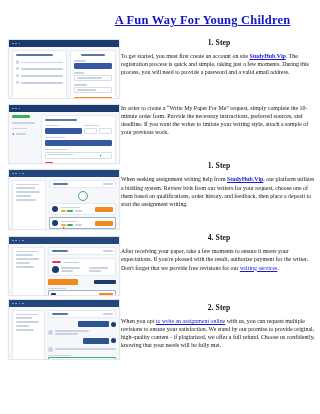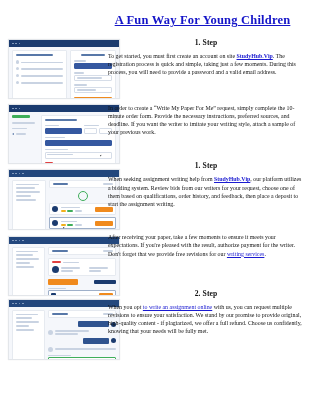--- a/index.html
+++ b/index.html
@@ -19,21 +19,21 @@
     font-family:"Liberation Serif", serif;
     font-weight:bold;
     font-size:12.5px;
     color:#1414c8;
     text-decoration:underline;
     letter-spacing:.2px;
     white-space:nowrap;
   }
 
   
-  .steps{position:absolute;left:108px;top:38px;width:196px;}
+  .steps{position:absolute;left:121px;top:38px;width:196px;}
   .step-block{margin-bottom:1px;}
   .step-head{
     text-align:center;
     font-weight:bold;
     font-size:7.6px;
     color:#111;
     margin:0 0 5px 0;
     letter-spacing:.1px;
   }
   .step-body{
@@ -388,20 +388,21 @@
     </div>
     <div class="sp2"></div>
 
     <div class="step-block">
       <div class="step-head">1. Step</div>
       <p class="step-body"><span>When seeking assignment writing help from </span><a href="#">StudyHub.Vip</a><span>, our platform utilizes a bidding system. Review bids from our writers for your request, choose one of them based on qualifications, order history, and feedback, then place a deposit to start the assignment writing.</span></p>
     </div>
     <div class="sp3"></div>
 
     <div class="step-block">
+      <div class="step-head">4. Step</div>
       <p class="step-body"><span>After receiving your paper, take a few moments to ensure it meets your expectations. If you're pleased with the result, authorize payment for the writer. Don't forget that we provide free revisions for our </span><a href="#" class="plain">writing services</a><span>.</span></p>
     </div>
     <div class="sp4"></div>
 
     <div class="step-block">
       <div class="step-head">2. Step</div>
       <p class="step-body"><span>When you opt </span><a href="#" class="plain">to write an assignment online</a><span> with us, you can request multiple revisions to ensure your satisfaction. We stand by our promise to provide original, high-quality content - if plagiarized, we offer a full refund. Choose us confidently, knowing that your needs will be fully met.</span></p>
     </div>
 
   </div>

